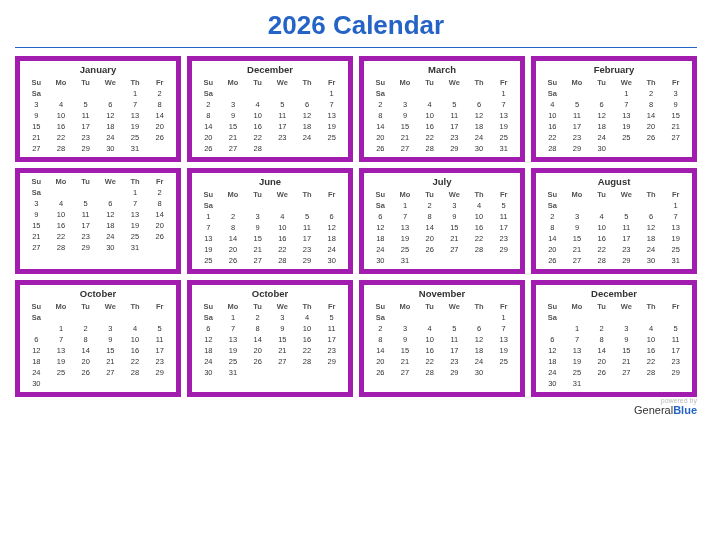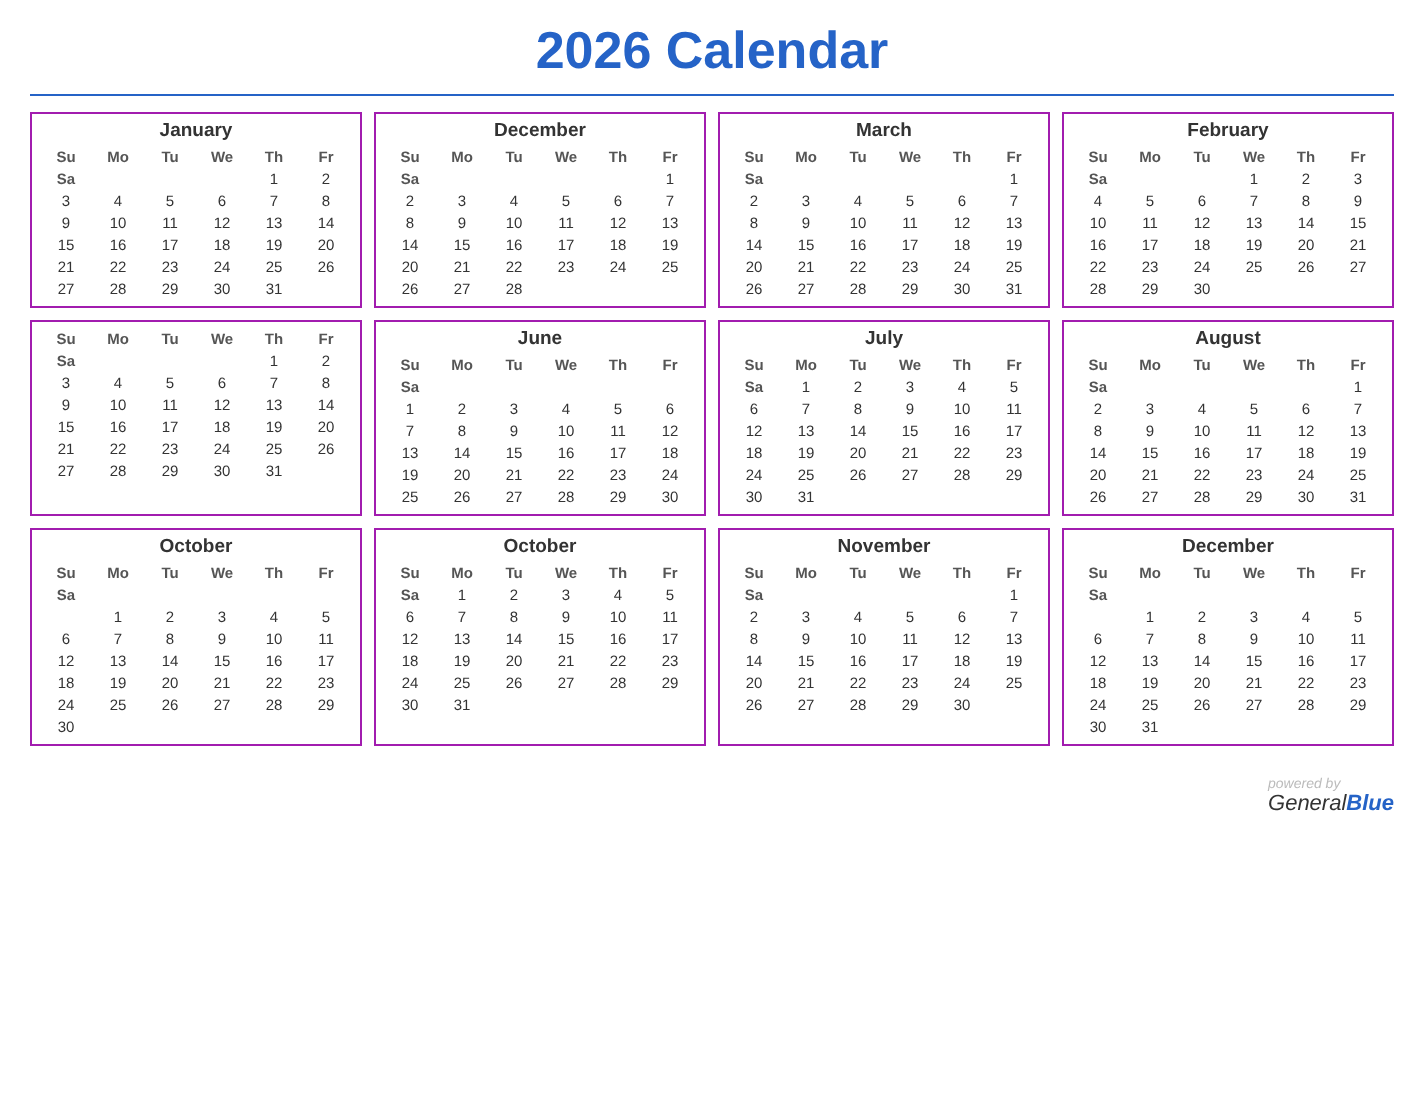--- a/index.html
+++ b/index.html
@@ -25,21 +25,21 @@
       border-top: 1.5px solid #2563c7;
       margin-bottom: 8px;
     }
     .calendar-grid {
       display: grid;
       grid-template-columns: repeat(4, 1fr);
       gap: 6px;
       width: 100%;
     }
     .month-block {
-      border: 1px solid #a21caf;
+      border: 5px solid #a21caf;
       padding: 3px 4px;
       font-size: 8.5px;
     }
     .month-title {
       text-align: center;
       font-weight: bold;
       font-size: 9.5px;
       color: #333;
       margin-bottom: 2px;
     }
@@ -55,28 +55,27 @@
       font-size: 7.5px;
       padding: 1px 0;
     }
     .day-cell {
       font-size: 7.5px;
       padding: 1px 0;
       color: #333;
     }
     .day-cell.empty { color: transparent; }
     .footer {
-      margin-top: 16px;
+      margin-top: 0;
       align-self: flex-end;
       display: flex;
       flex-direction: column;
-      align-items: flex-start;
+      align-items: flex-end;
       font-size: 8px;
       color: #999;
-      font-style: italic;
     }
     .footer .powered {
       font-size: 7px;
       color: #bbb;
     }
     .footer .brand {
       font-size: 11px;
       font-weight: bold;
       color: #2563c7;
     }

